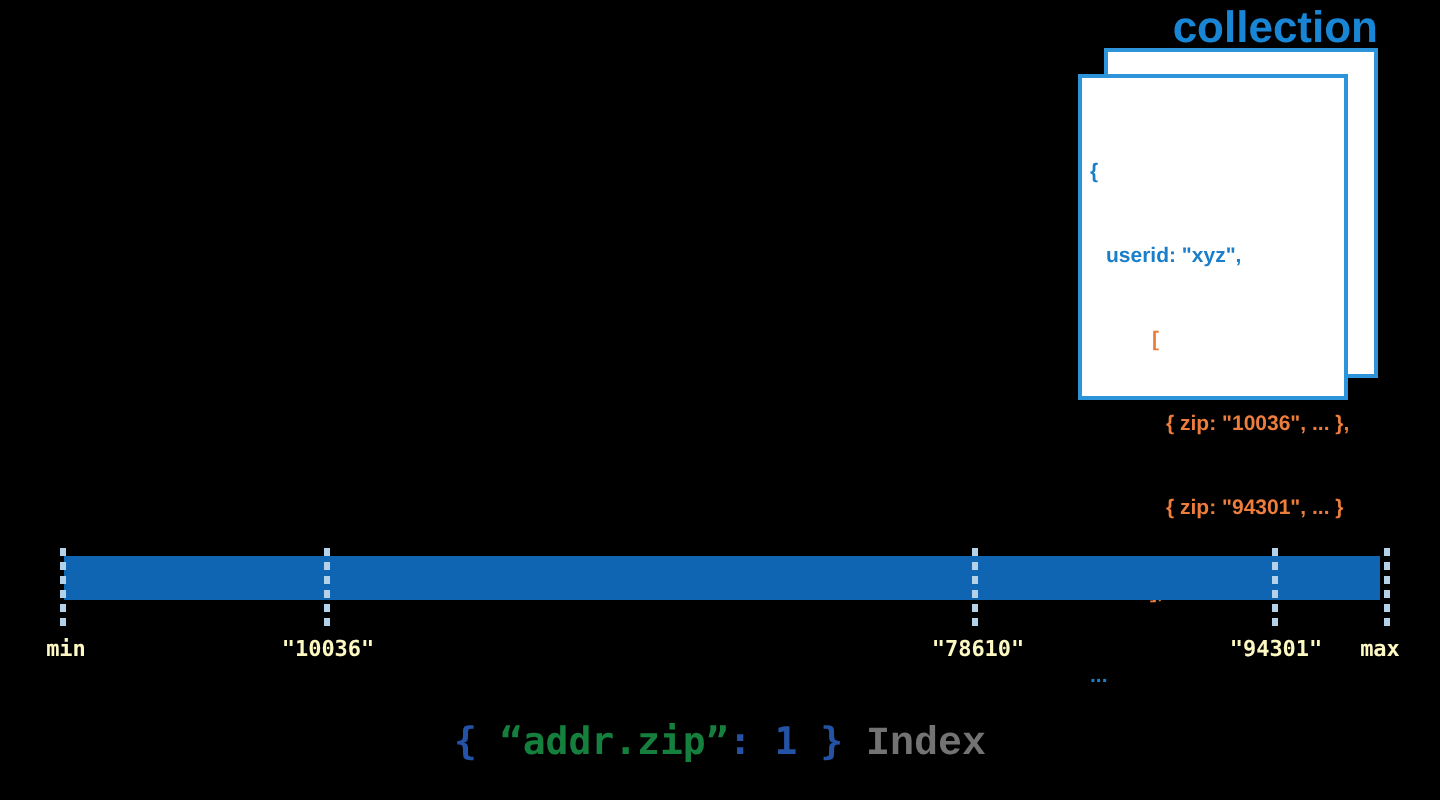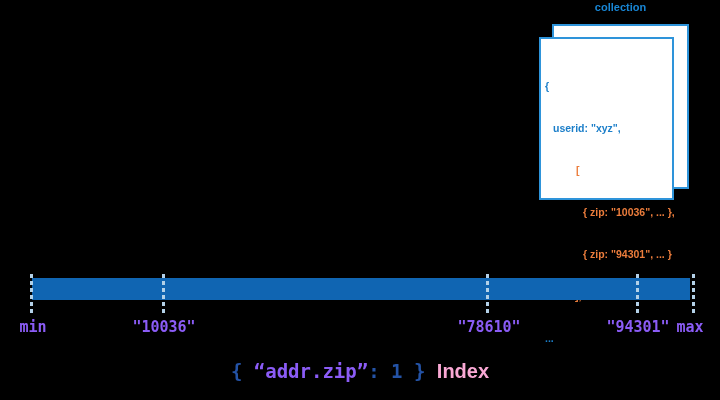--- a/index.html
+++ b/index.html
@@ -9,22 +9,22 @@
     height: 400px;
     background: #000000;
     overflow: hidden;
     font-family: "Liberation Sans", sans-serif;
   }
 
   
   .collection-title {
     position: absolute;
     left: 552px; top: 1px; width: 137px;
-    text-align: center;
-    font-size: 11px;
+    text-align: right;
+    font-size: 22px;
     font-weight: bold;
     color: #1886d5;
     letter-spacing: 0px;
   }
   .card {
     position: absolute;
     background: #ffffff;
     border: 2px solid #2e94da;
     box-sizing: border-box;
   }
@@ -65,48 +65,48 @@
   .dash-1 { left: 162px; }
   .dash-2 { left: 486px; }
   .dash-3 { left: 636px; }
   .dash-4 { left: 692px; }
 
   .marker-label {
     position: absolute;
     top: 318px;
     transform: translateX(-50%);
     font-family: "DejaVu Sans Mono", monospace;
-    font-size: 15px;
+    font-size: 11px;
     font-weight: bold;
-    color: #8b5cf6;
+    color: #fef9c3;
     white-space: pre;
   }
   .mlab-0 { left: 33px; }
   .mlab-1 { left: 164px; }
   .mlab-2 { left: 489px; }
   .mlab-3 { left: 638px; }
   .mlab-4 { left: 690px; text-align: right; }
 
   
   .index-caption {
     position: absolute;
     left: 0; top: 360px; width: 720px;
     text-align: center;
     white-space: pre;
     font-family: "DejaVu Sans Mono", monospace;
     font-size: 19px;
     font-weight: bold;
   }
   .cap-blue { color: #2453a6; }
-  .cap-red  { color: #8b5cf6; }
+  .cap-red  { color: #15803d; }
   .cap-index {
-    font-family: Liberation Sans, sans-serif;
+    font-family: Liberation Mono, monospace;
     font-size: 20px;
     font-weight: bold;
-    color: #f9a8d4;
+    color: #737373;
   }
 </style>
 </head>
 <body>
 
 <div id="stage">
 
   <div class="collection-title">collection</div>
   <div class="card card-back"></div>
   <div class="card card-front">

